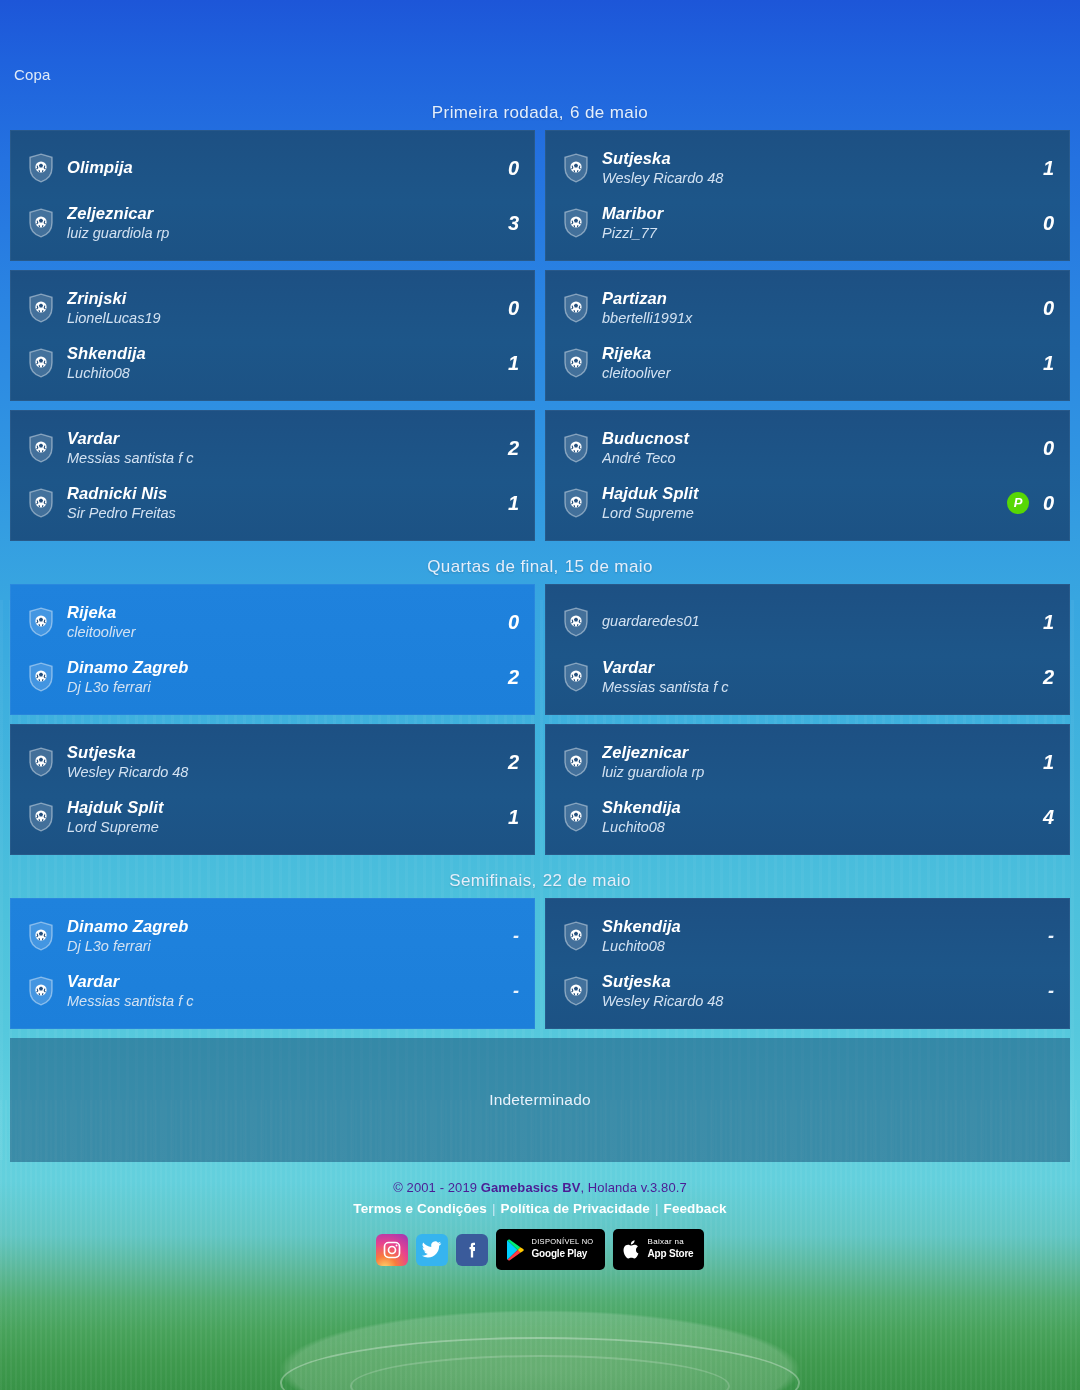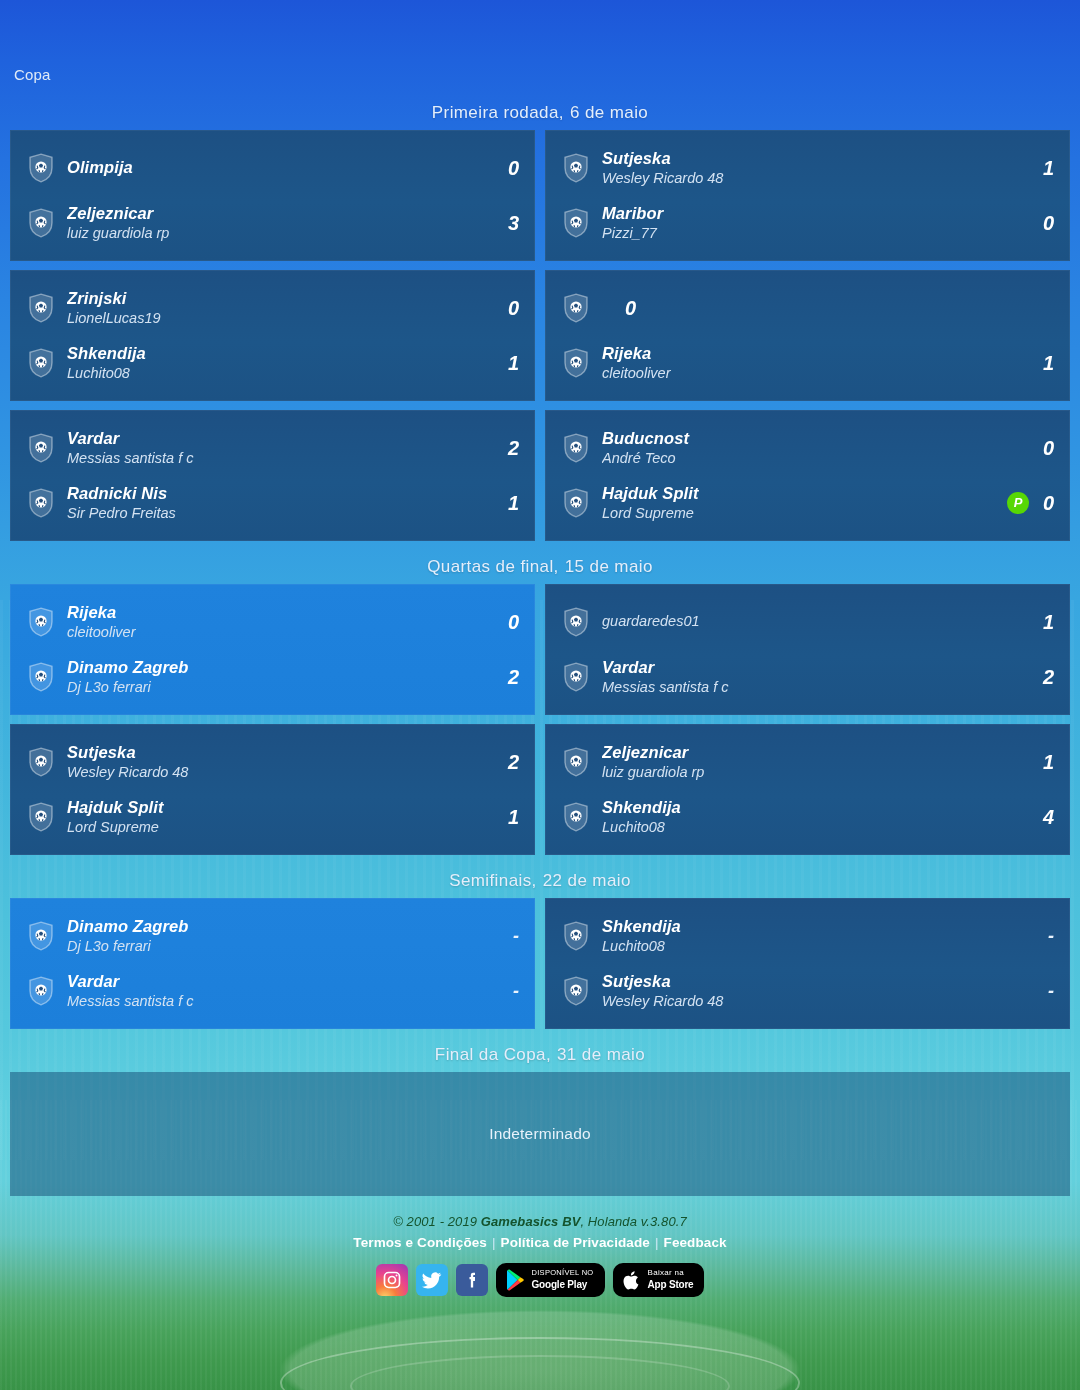--- a/index.html
+++ b/index.html
@@ -220,24 +220,23 @@
   }
 
   
   .footer {
     width: 1080px;
     padding-top: 16px;
     text-align: center;
   }
   .copyright {
     font-size: 13px;
-    color: #14532d;
+    color: #4c1d95;
     line-height: 20px;
     letter-spacing: .1px;
-    font-style: italic;
   }
   .copyright b { font-weight: bold; }
   .legal {
     font-size: 13.5px;
     font-weight: bold;
     color: #ffffff;
     line-height: 22px;
     letter-spacing: .1px;
   }
   .legal .pipe { color: #cfe9f6; font-weight: normal; padding: 0 5px; }
@@ -256,22 +255,22 @@
     display: flex; align-items: center; justify-content: center;
   }
   .sq.ig {
     background:
       radial-gradient(circle at 28% 105%, #fdd36a 0%, #f97c3c 28%, #e8438f 60%, #9b36b7 100%);
   }
   .sq.tw { background: #36b4ef; }
   .sq.fb { background: #3a5b9b; }
 
   .store {
-    height: 34px;
-    border-radius: 10px;
+    height: 41px;
+    border-radius: 5px;
     background: #000000;
     display: flex;
     align-items: center;
     padding: 0 11px 0 9px;
     gap: 7px;
   }
   .store .lines { text-align: left; color: #ffffff; }
   .store .small {
     font-size: 7.5px;
     letter-spacing: .3px;
@@ -427,20 +426,24 @@
             <div class="badge">
               <svg width="26" height="30" viewBox="0 0 26 30">
                 <path d="M13 1.2 24 4.3v10.4c0 7-4.6 12-11 14.1C6.6 26.7 2 21.7 2 14.7V4.3z" fill="rgba(255,255,255,0.17)" stroke="rgba(255,255,255,0.42)" stroke-width="1.4"></path>
                 <circle cx="13" cy="14" r="5.6" fill="#ffffff"></circle>
                 <path d="M13 10.6l2.1 1.5-.8 2.5h-2.6l-.8-2.5z" fill="#234e7c"></path>
                 <path d="M9.1 12.6l.7 2.2-1.3 1.3" fill="none" stroke="#234e7c" stroke-width="1.1"></path>
                 <path d="M16.9 12.6l-.7 2.2 1.3 1.3" fill="none" stroke="#234e7c" stroke-width="1.1"></path>
                 <path d="M11 17.2l.6 1.9M15 17.2l-.6 1.9" stroke="#234e7c" stroke-width="1.1"></path>
               </svg>
             </div>
+            <div class="team-text">
+              <div class="team-name">Partizan</div>
+              <div class="manager">bbertelli1991x</div>
+            </div>
             <div class="score-wrap">
               <div class="score">0</div>
             </div>
           </div>
           <div class="team-row">
             <div class="badge">
               <svg width="26" height="30" viewBox="0 0 26 30">
                 <path d="M13 1.2 24 4.3v10.4c0 7-4.6 12-11 14.1C6.6 26.7 2 21.7 2 14.7V4.3z" fill="rgba(255,255,255,0.17)" stroke="rgba(255,255,255,0.42)" stroke-width="1.4"></path>
                 <circle cx="13" cy="14" r="5.6" fill="#ffffff"></circle>
                 <path d="M13 10.6l2.1 1.5-.8 2.5h-2.6l-.8-2.5z" fill="#234e7c"></path>
@@ -780,23 +783,20 @@
               <div class="manager">Wesley Ricardo 48</div>
             </div>
             <div class="score-wrap">
               <div class="score empty">-</div>
             </div>
           </div>
         </div>
       </div>
     </div>
 
-  <div class="round-title">
-    <span>Final da Copa,</span><span class="sep"></span><span>31 de maio</span>
-  </div>
   <div class="final-panel">
     <div class="txt">Indeterminado</div>
   </div>
 
   <div class="footer">
     <div class="copyright">
       <span>© 2001 - 2019 </span><b>Gamebasics BV</b><span>, Holanda v.3.80.7</span>
     </div>
     <div class="legal">
       <a href="#">Termos e Condições</a><span class="pipe">|</span><a href="#">Política de Privacidade</a><span class="pipe">|</span><a href="#">Feedback</a>

